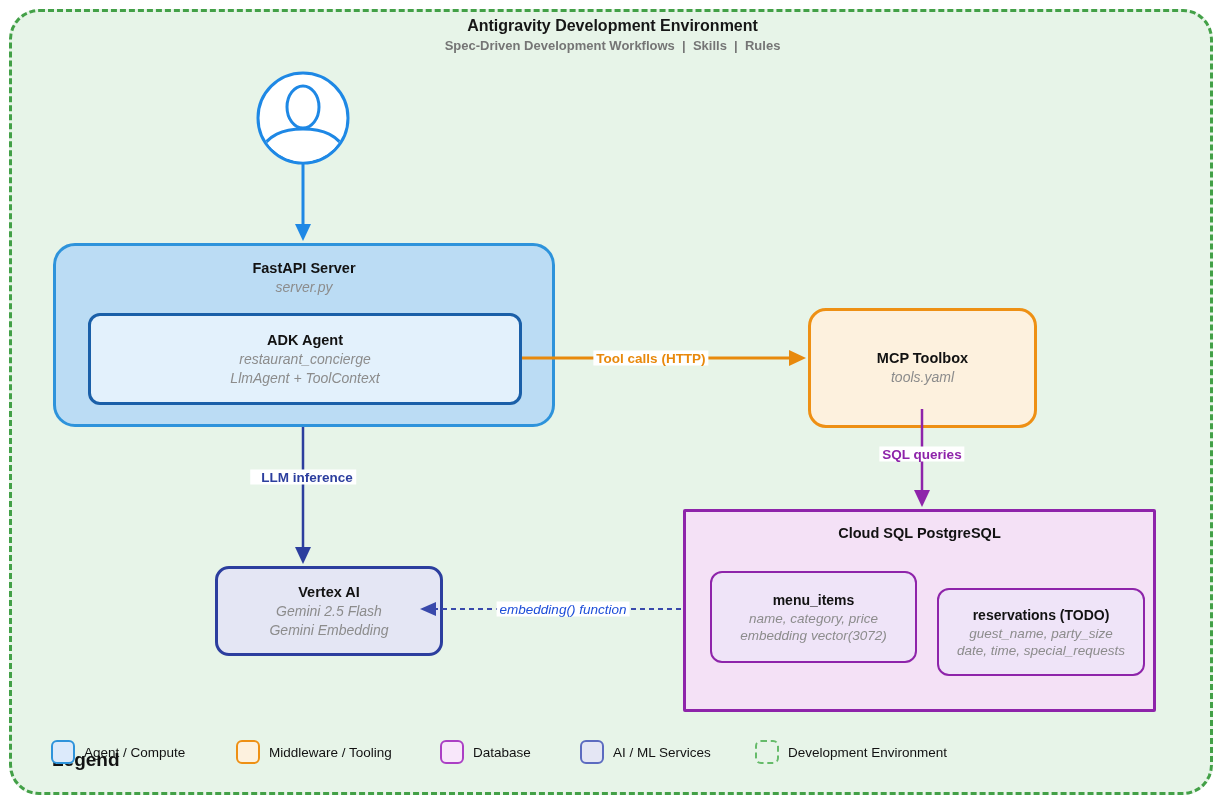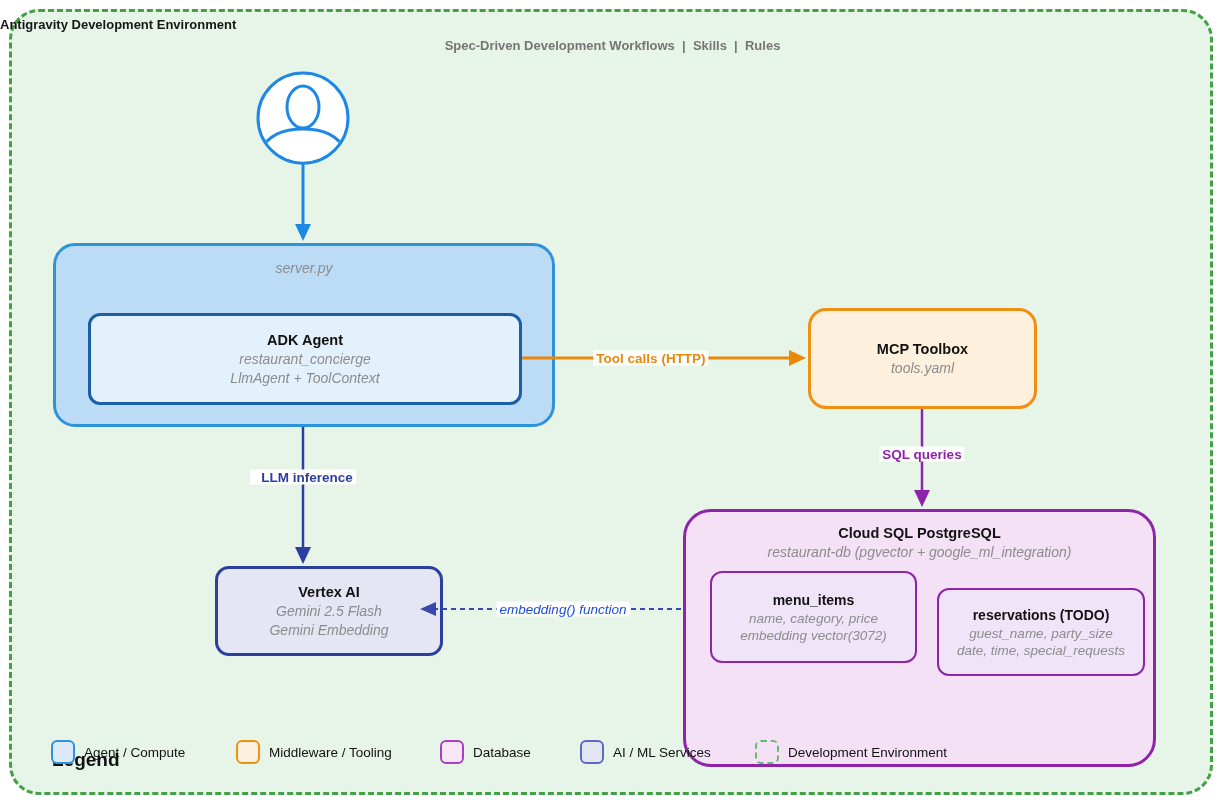--- a/index.html
+++ b/index.html
@@ -1,30 +1,30 @@
 <!DOCTYPE html>
 <html><head>
 <meta charset="utf-8">
 <style>
   html,body{margin:0;padding:0;background:#ffffff;font-family:"Liberation Sans",sans-serif;}
   #canvas{position:relative;width:1225px;height:808px;overflow:hidden;}
   .env{position:absolute;left:9px;top:9px;width:1204px;height:786px;border:3px dashed #43A047;
        border-radius:30px;box-sizing:border-box;z-index:1;}
-  .diagram-title{position:absolute;left:0;right:0;top:17px;text-align:left;z-index:2;
-       font-weight:bold;font-size:13px;color:#161616;}
+  .diagram-title{position:absolute;left:0;right:0;top:17px;text-align:center;z-index:2;
+       font-weight:bold;font-size:16px;color:#161616;}
   .diagram-subtitle{position:absolute;left:0;right:0;top:38px;text-align:center;z-index:2;
        font-weight:bold;font-size:13px;color:#757575;white-space:pre;}
   .node{position:absolute;box-sizing:border-box;text-align:center;z-index:2;}
   .node .t{font-weight:bold;font-size:14.5px;color:#121212;line-height:19px;}
   .node .s{font-size:14px;color:#8c8c8c;line-height:19px;font-style:italic;}
   .flexc{display:flex;flex-direction:column;justify-content:center;}
   .fastapi{left:53px;top:243px;width:502px;height:184px;border:3px solid;border-radius:22px;padding-top:13px;}
   .adk{left:88px;top:313px;width:434px;height:92px;border:3px solid;border-radius:12px;z-index:3;}
-  .mcp{left:808px;top:308px;width:229px;height:101px;border:3px solid;border-radius:18px;}
-  .cloudsql{left:683px;top:509px;width:473px;height:258px;border:3px solid;border-radius:28px;padding-top:12px;}
+  .mcp{left:808px;top:308px;width:229px;height:120px;border:3px solid;border-radius:18px;}
+  .cloudsql{left:683px;top:509px;width:473px;height:203px;border:3px solid;border-radius:2px;padding-top:12px;}
   .dbtable{border:2px solid;border-radius:12px;z-index:3;}
   .dbtable .t{font-size:14px;}
   .dbtable .s{font-size:13.5px;line-height:17px;}
   .menu{left:710px;top:571px;width:207px;height:92px;}
   .resv{left:937px;top:588px;width:208px;height:88px;}
   .vertex{left:190px;top:566px;width:228px;height:90px;border:3px solid;border-radius:14px;}
   .overlay{position:absolute;left:0;top:0;z-index:4;pointer-events:none;}
   .edge-label{position:absolute;transform:translate(-50%,-50%);background:#ffffff;padding:0 3px;
        font-weight:bold;font-size:13.5px;white-space:nowrap;z-index:5;}
   .el-tool{left:651px;top:358px;}
@@ -42,37 +42,37 @@
 <body>
 
 <div id="canvas">
 
   <div class="env" style="background-color: rgb(231, 244, 232); border-color: rgb(67, 160, 71);"></div>
 
   <div class="diagram-title">Antigravity Development Environment</div>
   <div class="diagram-subtitle">Spec-Driven Development Workflows  |  Skills  |  Rules</div>
 
   <div class="node fastapi" style="background-color: rgb(187, 220, 244); border-color: rgb(46, 147, 219);">
+    <div class="t">FastAPI Server</div>
     <div class="s">server.py</div>
   </div>
 
   <div class="node adk flexc" style="background-color: rgb(227, 241, 252); border-color: rgb(26, 95, 168);">
     <div class="t">ADK Agent</div>
     <div class="s">restaurant_concierge</div>
     <div class="s">LlmAgent + ToolContext</div>
   </div>
 
   <div class="node mcp flexc" style="background-color: rgb(253, 241, 222); border-color: rgb(238, 144, 20);">
     <div class="t">MCP Toolbox</div>
     <div class="s">tools.yaml</div>
   </div>
 
   <div class="node cloudsql" style="background-color: rgb(244, 225, 246); border-color: rgb(142, 36, 170);">
     <div class="t">Cloud SQL PostgreSQL</div>
-    <div class="s">restaurant-db (pgvector + google_ml_integration)</div>
   </div>
 
   <div class="node dbtable menu flexc" style="background-color: rgb(239, 228, 248); border-color: rgb(142, 36, 170);">
     <div class="t">menu_items</div>
     <div class="s">name, category, price</div>
     <div class="s">embedding vector(3072)</div>
   </div>
 
   <div class="node dbtable resv flexc" style="background-color: rgb(239, 228, 248); border-color: rgb(142, 36, 170);">
     <div class="t">reservations (TODO)</div>

